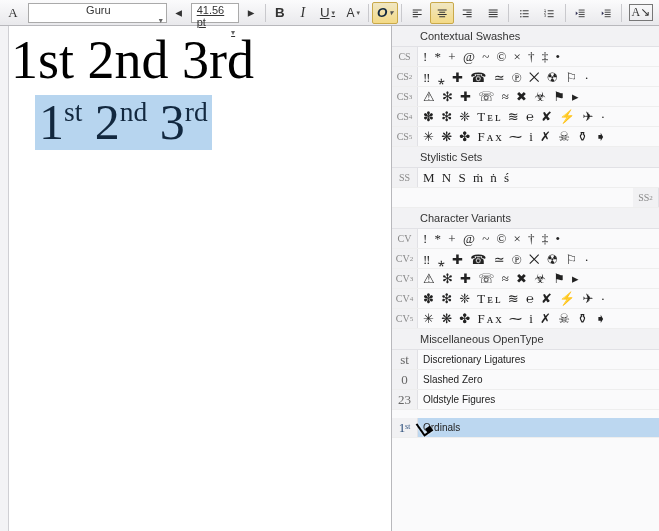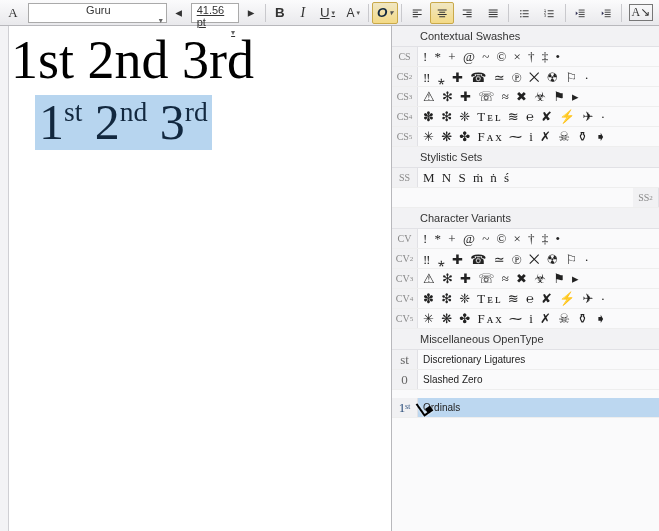--- a/index.html
+++ b/index.html
@@ -344,17 +344,21 @@
 
   <div class="panel-header">Miscellaneous  OpenType</div>
   <div class="panel-row">
       <span class="row-tag tag-special">st</span>
       <span class="row-body label">Discretionary Ligatures</span>
     </div>
   <div class="panel-row">
       <span class="row-tag tag-special">0</span>
       <span class="row-body label">Slashed Zero</span>
     </div>
+  <div class="panel-row">
+      <span class="row-tag tag-special">23</span>
+      <span class="row-body label">Oldstyle Figures</span>
+    </div>
   <div class="panel-row selected cursor">
       <span class="row-tag tag-special" style="color:#2a4d7a">1ˢᵗ</span>
       <span class="row-body label">Ordinals</span>
     </div>
 </div>
 
 </body></html>

